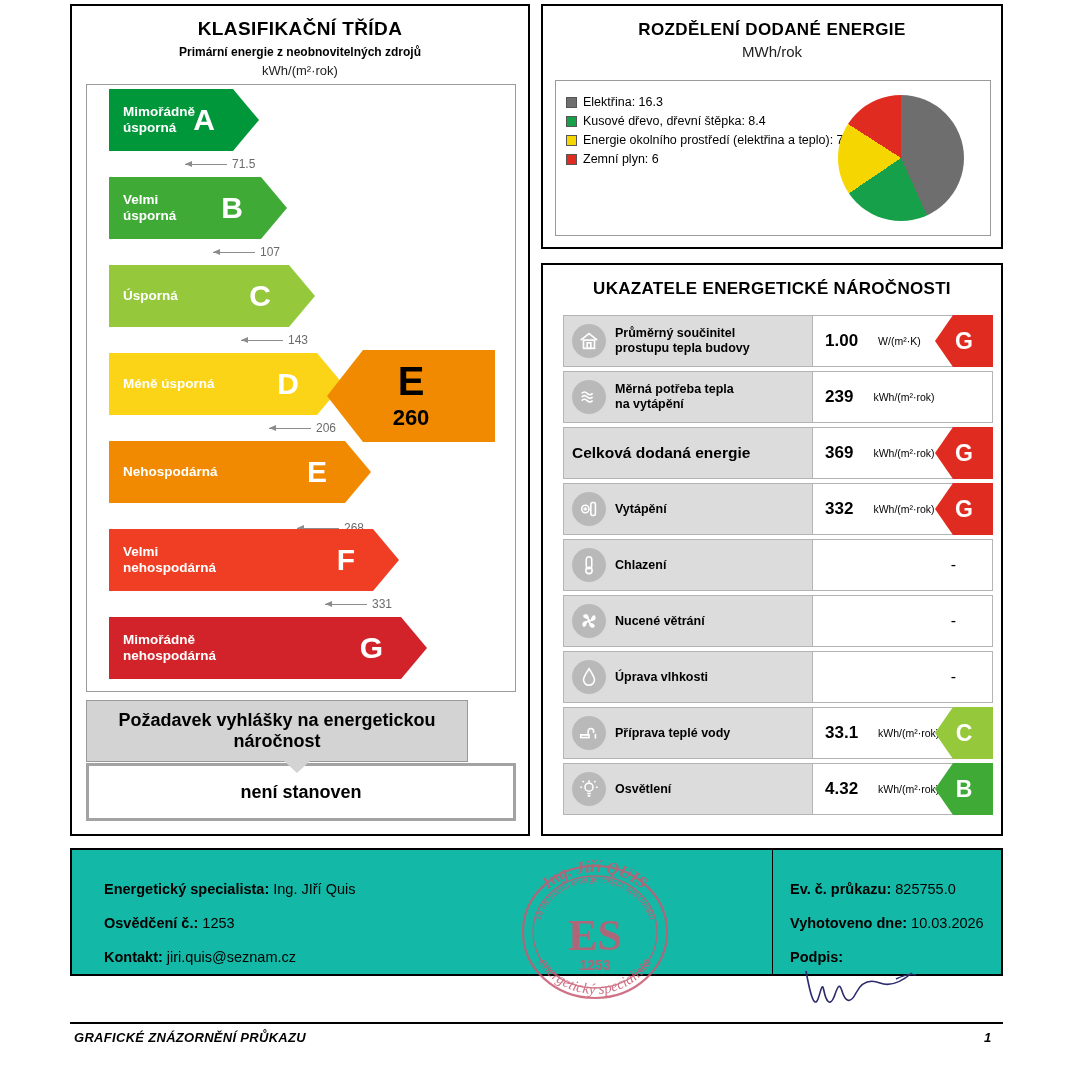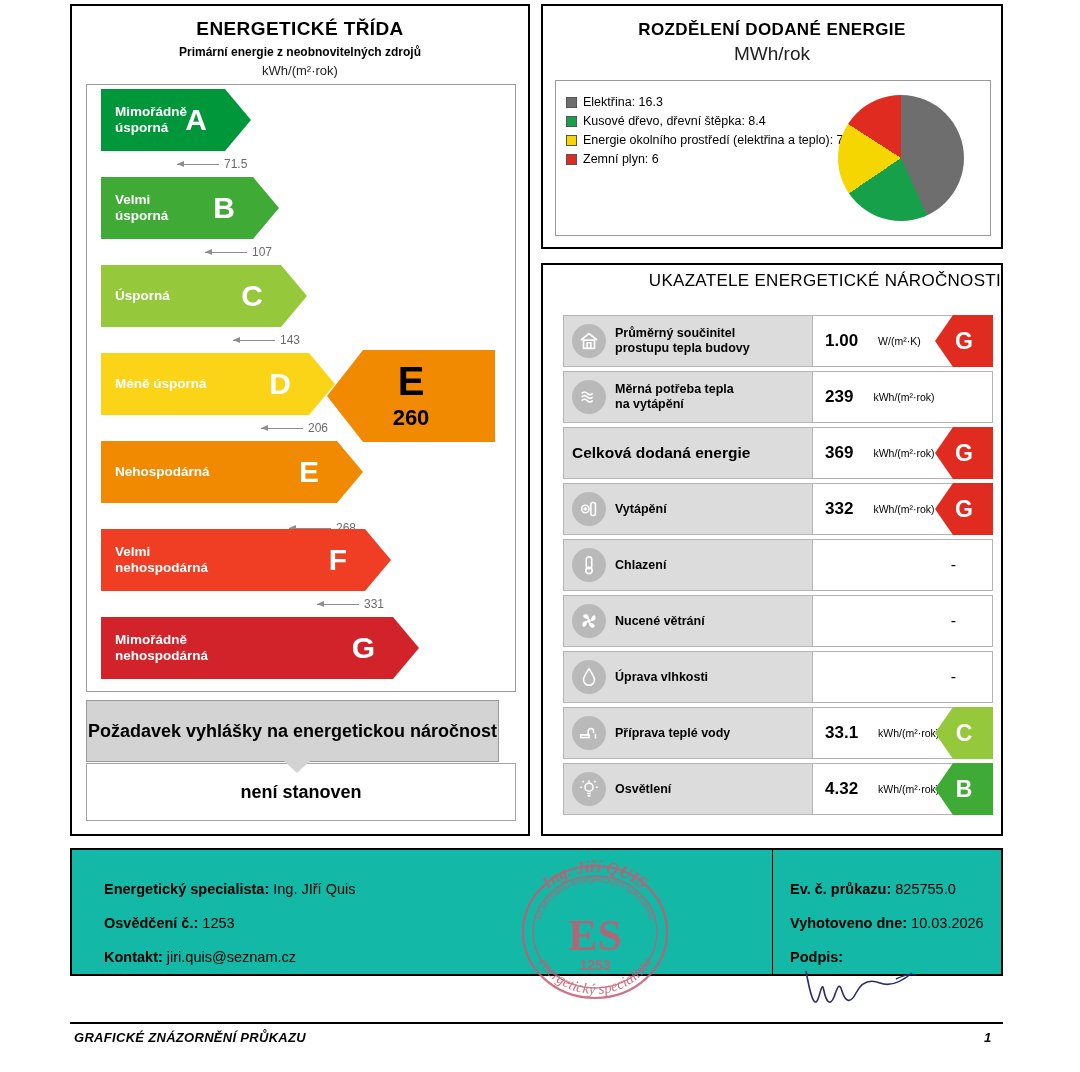--- a/index.html
+++ b/index.html
@@ -23,21 +23,21 @@
     text-align:center; font-weight:bold; font-size:19px; letter-spacing:.4px;
     margin-top:12px;
   }
   .panel-sub {
     text-align:center; font-weight:bold; font-size:12px; margin-top:5px;
   }
   .panel-units { text-align:center; font-size:13px; margin-top:4px; color:#222; }
 
   .scale-box {
     position:absolute; left:14px; top:78px; width:430px; height:608px;
-    border:1px solid #9a9a9a; background:#fff;
+    border:1px solid #9a9a9a; background:#fff;padding-left:8px;
   }
   .band-row { position:relative; height:84px; }
   .band {
     position:relative; height:62px; margin-top:4px; margin-left:14px;
     display:flex; align-items:center;
   }
   .band .arrow {
     height:62px; display:flex; align-items:center;
     padding-left:14px; padding-right:34px;
     color:#fff; font-weight:bold; font-size:13.5px; line-height:1.15;
@@ -63,62 +63,62 @@
     position:absolute; left:255px; top:344px; width:168px; height:92px;
     background:#f18a00;
     clip-path: polygon(36px 0, 100% 0, 100% 100%, 36px 100%, 0 50%);
     display:flex; flex-direction:column; align-items:center; justify-content:center;
     color:#000;
   }
   .pointer .p-letter { font-size:40px; font-weight:bold; line-height:1; }
   .pointer .p-val { font-size:22px; font-weight:bold; margin-top:4px; }
 
   .req-head {
-    position:absolute; left:14px; top:694px; width:413px; height:62px;
+    position:absolute; left:14px; top:694px; width:382px; height:62px;
     background:#d3d3d3; border:1px solid #9a9a9a;
     display:flex; align-items:center; justify-content:center; text-align:center;
     font-size:18px; font-weight:bold; padding:0 0;
   }
   .req-notch {
     position:absolute; left:212px; top:755px; width:0;height:0;
     border-left:13px solid transparent; border-right:13px solid transparent;
     border-top:12px solid #d3d3d3; z-index:3;
   }
   .req-body {
     position:absolute; left:14px; top:757px; width:430px; height:58px;
-    border:1px solid #a3a3a3; background:#fff;
+    border:3px solid #a3a3a3; background:#fff;
     display:flex; align-items:center; justify-content:center;
     font-size:18px; font-weight:bold;
   }
 
   
   .energy-panel {
     position:absolute; left:541px; top:4px; width:462px; height:245px;
     border:2px solid #000; background:#fff;
   }
   .energy-panel .panel-title { font-size:17px; margin-top:14px;}
-  .energy-panel .panel-units { font-size:19px; margin-top:3px; }
+  .energy-panel .panel-units { font-size:15px; margin-top:3px; }
   .pie-box {
     position:absolute; left:12px; top:74px; width:436px; height:156px;
     border:1px solid #9a9a9a;
   }
   .legend { position:absolute; left:10px; top:12px; font-size:12.5px; line-height:19px; }
   .legend div { display:flex; align-items:center; }
   .legend .sw { width:11px; height:11px; margin-right:6px; border:1px solid #555; flex:none; }
   .pie {
     position:absolute; right:26px; top:14px; width:126px; height:126px; border-radius:50%;
   }
 
   
   .ind-panel {
     position:absolute; left:541px; top:263px; width:462px; height:573px;
     border:2px solid #000; background:#fff;
   }
   .ind-title {
-    text-align:right; font-weight:normal; font-size:17px; margin-top:6px; letter-spacing:.3px;
+    text-align:center; font-weight:bold; font-size:17px; margin-top:14px; letter-spacing:.3px;
   }
   .ind-list { position:absolute; left:12px; top:50px; width:438px;padding-left:8px; }
   .ind-row {
     display:flex; align-items:stretch; height:52px; margin-bottom:4px;
   }
   .ind-row .lbl {
     flex:0 0 250px; background:#dcdcdc; border:1px solid #b4b4b4;
     display:flex; align-items:center; gap:9px; padding-left:8px;
     font-size:12.5px; font-weight:bold; line-height:1.2;
   }
@@ -164,21 +164,21 @@
     font-style:italic; letter-spacing:.3px;
   }
   .bottom-right { position:absolute; left:984px; top:1030px; font-size:13px; font-weight:bold; font-style:italic;}
 </style>
 </head>
 <body>
 
 <div class="page">
 
   <div class="left-panel">
-    <div class="panel-title">ENERGETICKÉ TŘÍDA</div>
+    <div class="panel-title">KLASIFIKAČNÍ TŘÍDA</div>
     <div class="panel-sub">Primární energie z neobnovitelných zdrojů</div>
     <div class="panel-units">kWh/(m²·rok)</div>
 
     <div class="scale-box" id="scale-box">
         <div class="band-row">
           <div class="band">
             <div class="arrow" style="background: rgb(0, 151, 58); width: 150px;">
               <div>Mimořádně<br>úsporná</div>
               <div class="letter">A</div>
             </div>

